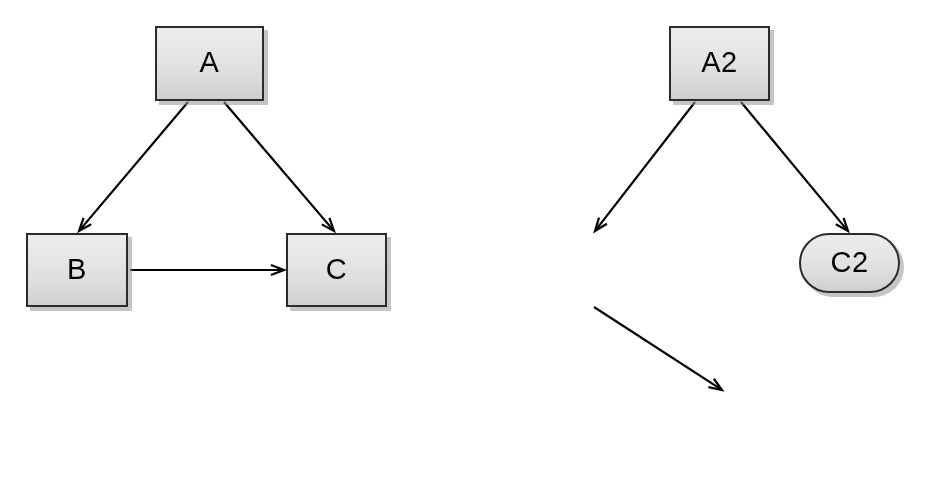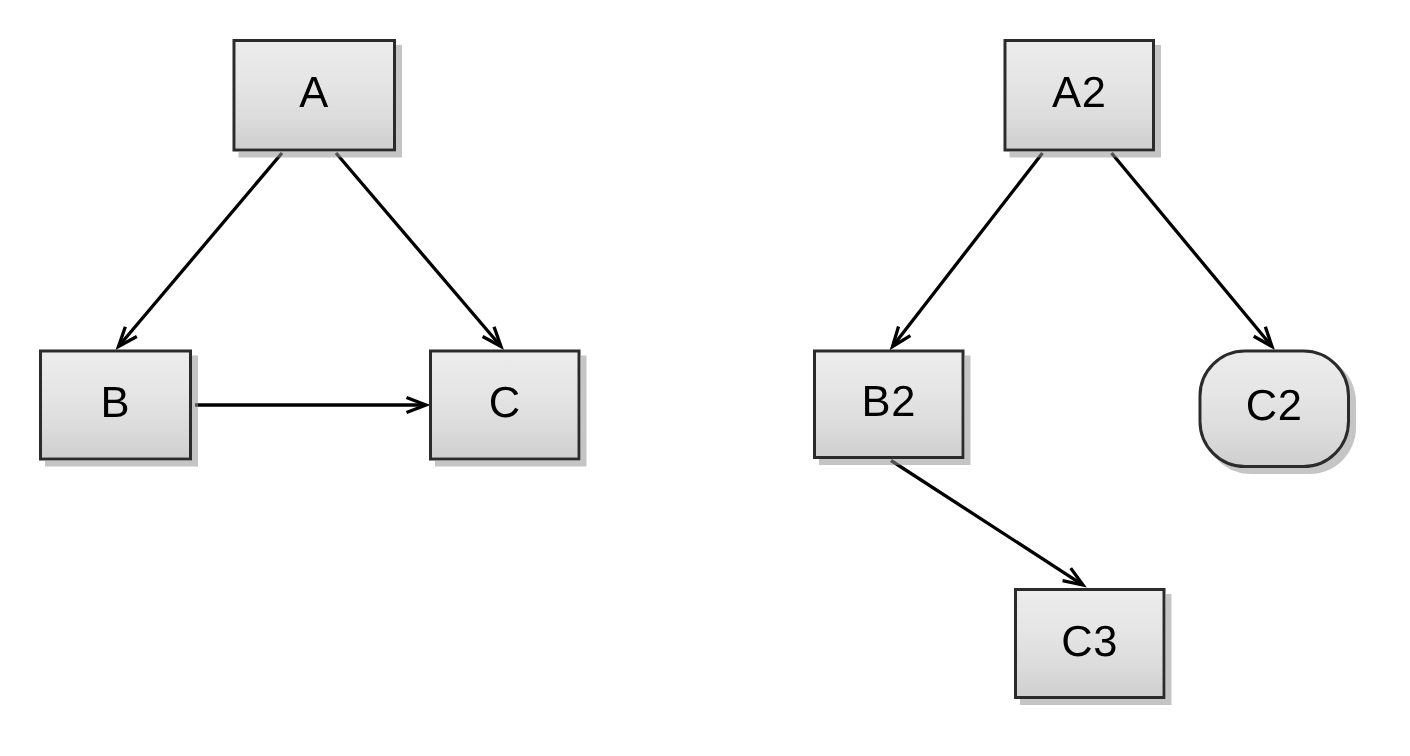--- a/index.html
+++ b/index.html
@@ -90,23 +90,17 @@
   </div>
   <div class="node" style="left: 26px; top: 233px; width: 102px; height: 74px;">
     <span class="node-label">B</span>
   </div>
   <div class="node" style="left: 286px; top: 233px; width: 101px; height: 74px;">
     <span class="node-label">C</span>
   </div>
   <div class="node" style="left: 669px; top: 26px; width: 101px; height: 75px;">
     <span class="node-label">A2</span>
   </div>
-  <div class="node" style="left: 542px; top: 233px; width: 101px; height: 73px;">
-    <span class="node-label">B2</span>
-  </div>
-  <div class="node" style="left: 799px; top: 233px; width: 101px; height: 79px; border-radius: 31px;">
+  <div class="node" style="left: 799px; top: 233px; width: 101px; height: 60px; border-radius: 31px;">
     <span class="node-label">C2</span>
-  </div>
-  <div class="node" style="left: 676px; top: 392px; width: 101px; height: 74px;">
-    <span class="node-label">C3</span>
   </div>
 
 </div>
 
 </body></html>

